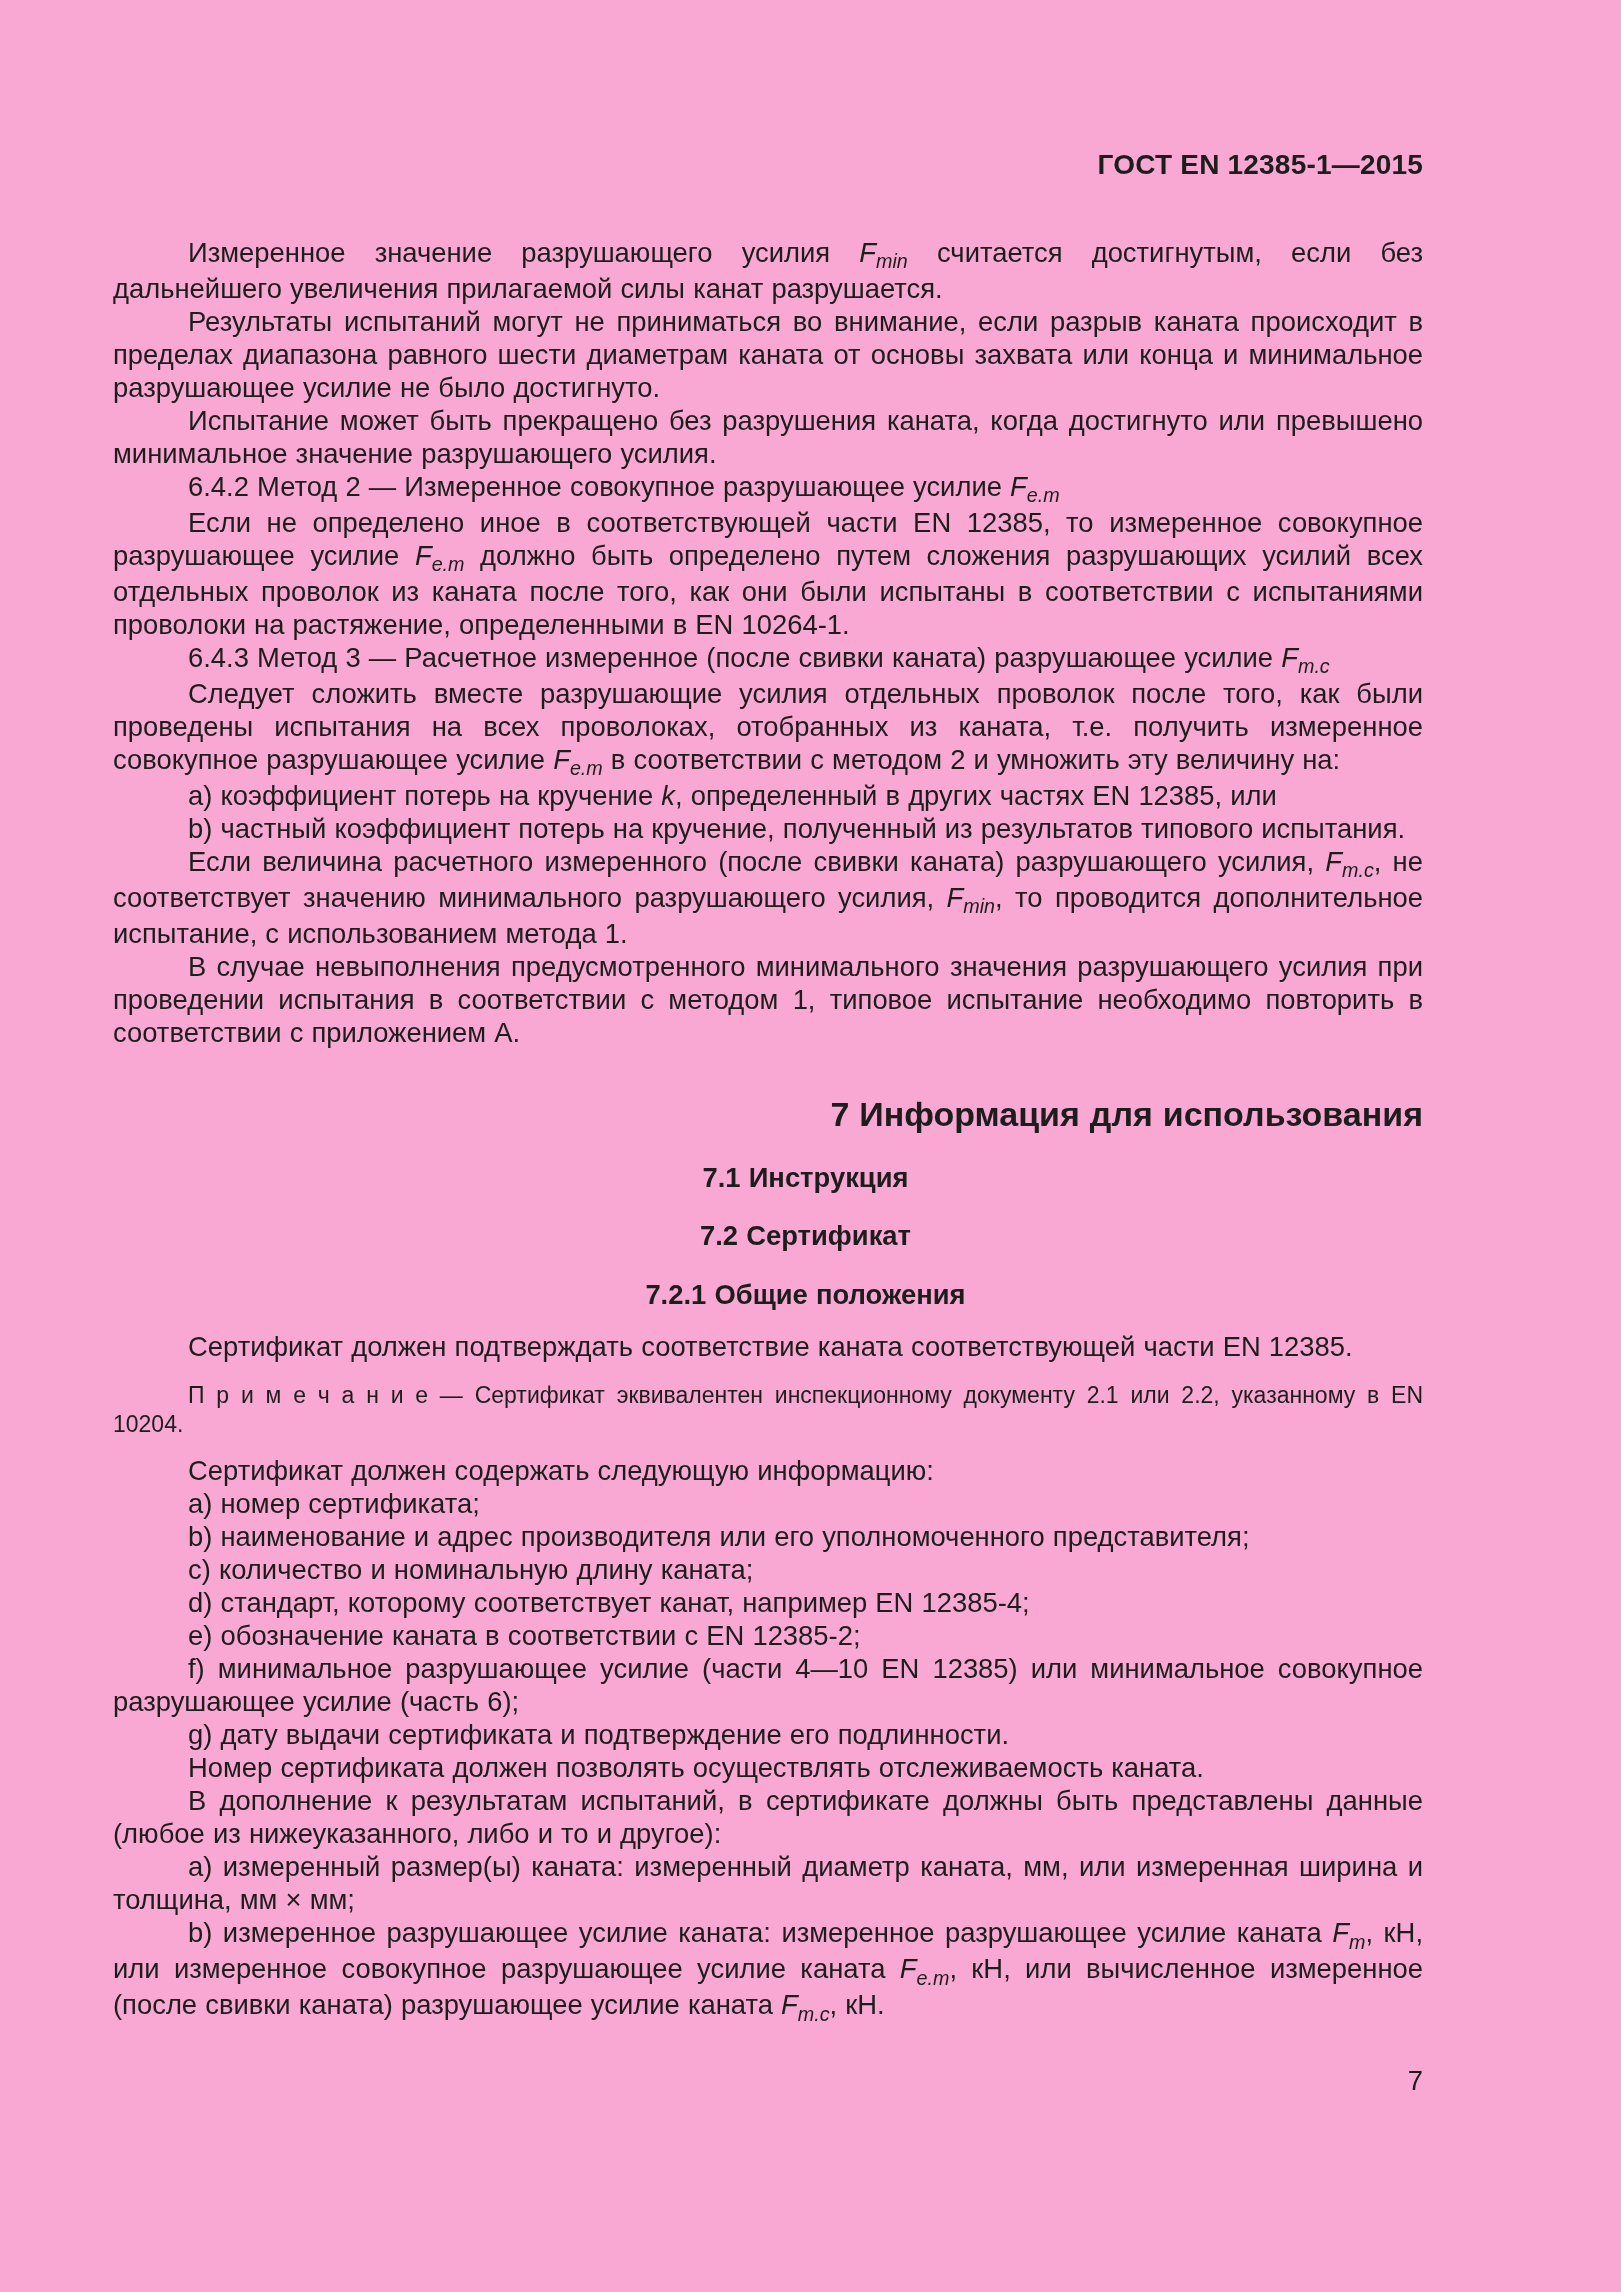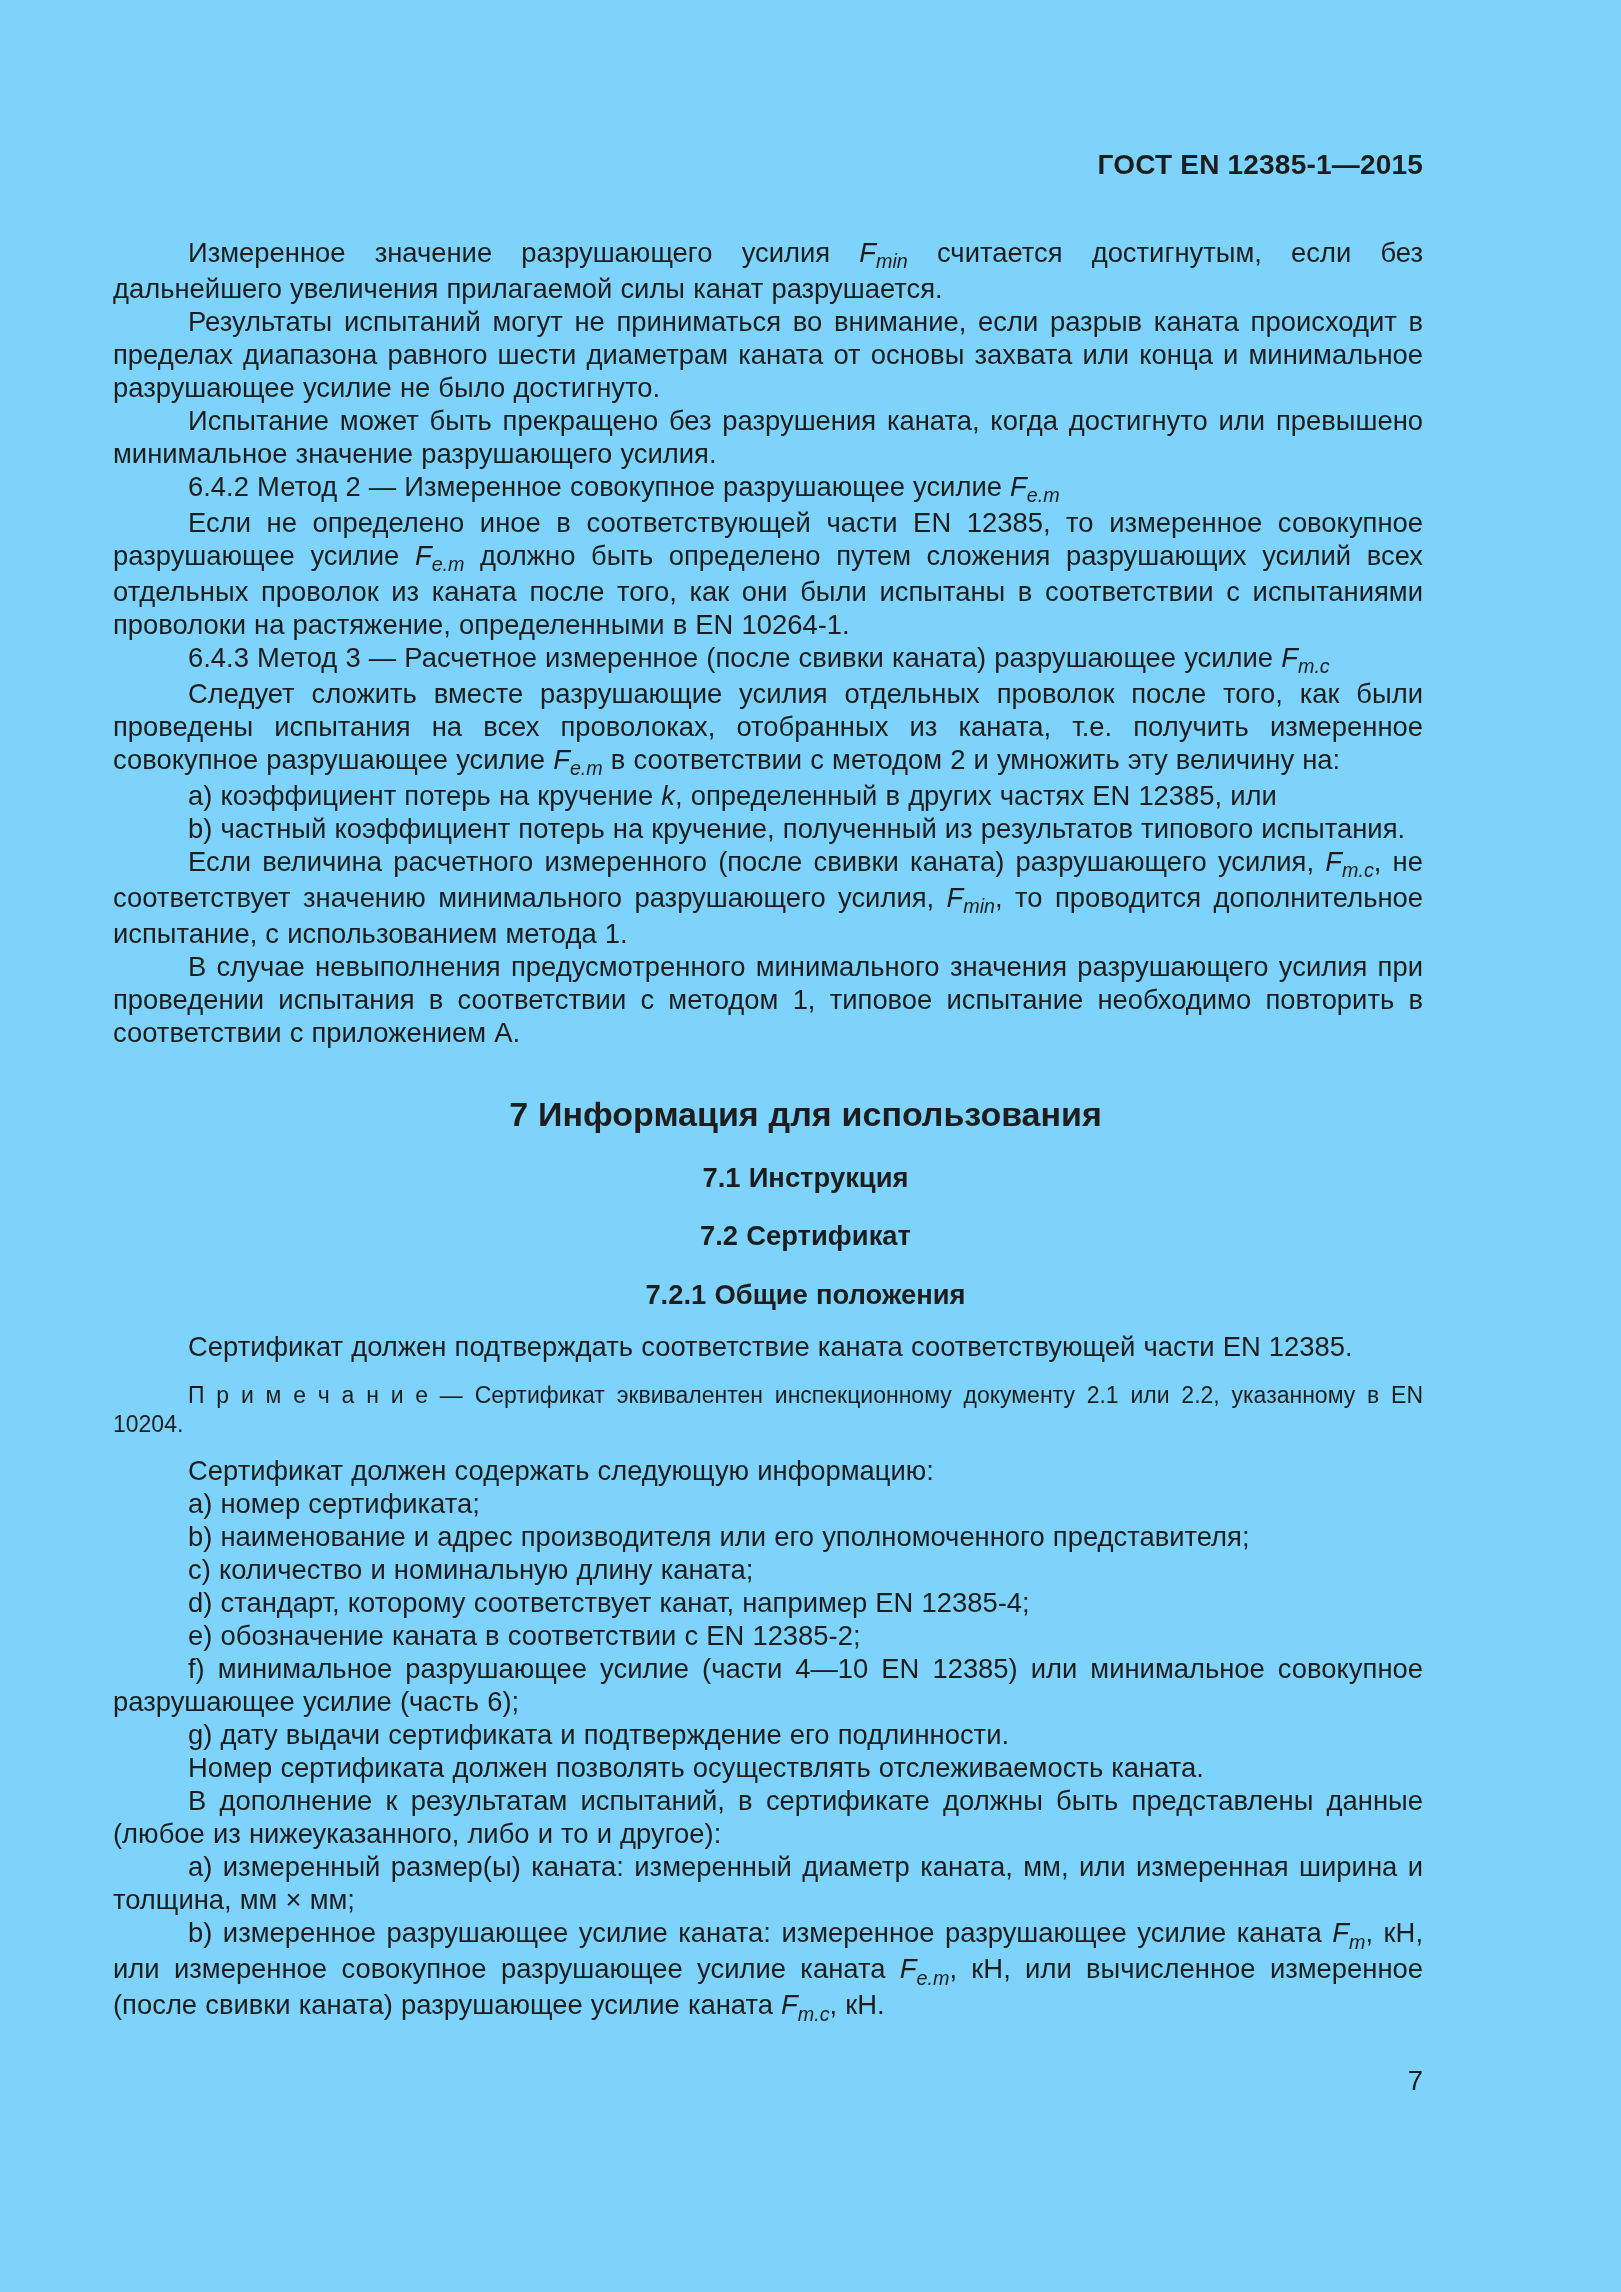--- a/index.html
+++ b/index.html
@@ -1,40 +1,40 @@
 <!DOCTYPE html>
 <html lang="ru"><head>
 <meta charset="utf-8">
 <style>
   html, body { margin:0; padding:0; background:#ffffff; }
   .page {
     position:relative;
     width:1621px; height:2293px;
-    background:#7dd3fc;
+    background:#f9a8d4;
     color:#1d1d1d;
     font-family:"Liberation Sans", "DejaVu Sans", sans-serif;
     overflow:hidden;
   }
   .doc-header {
     position:absolute; top:149px; left:113px; width:1310px;
     text-align:right; font-weight:700; font-size:28px; line-height:31px;
     letter-spacing:0.2px;
   }
   .doc-body {
     position:absolute; top:236px; left:113px; width:1310px;
   }
   .blk {
     margin:0;
     font-size:27.4px; line-height:33px;
     text-align:justify; text-indent:75px;
     word-spacing:0.5px;
   }
   .heading1 {
     font-size:34px; line-height:41px; font-weight:700;
-    margin:45px 0 19.6px 0; text-align:center;
+    margin:45px 0 19.6px 0; text-align:right;
   }
   .heading2 {
     font-weight:700; margin:25.5px 0 19.6px 0; text-align:center;
   }
   .heading3 { font-weight:700; text-align:left; }
   .note {
     font-size:23px; line-height:29px; margin:17.6px 0 15.7px 0;
     word-spacing:2px;
   }
   .it { font-style:italic; }

